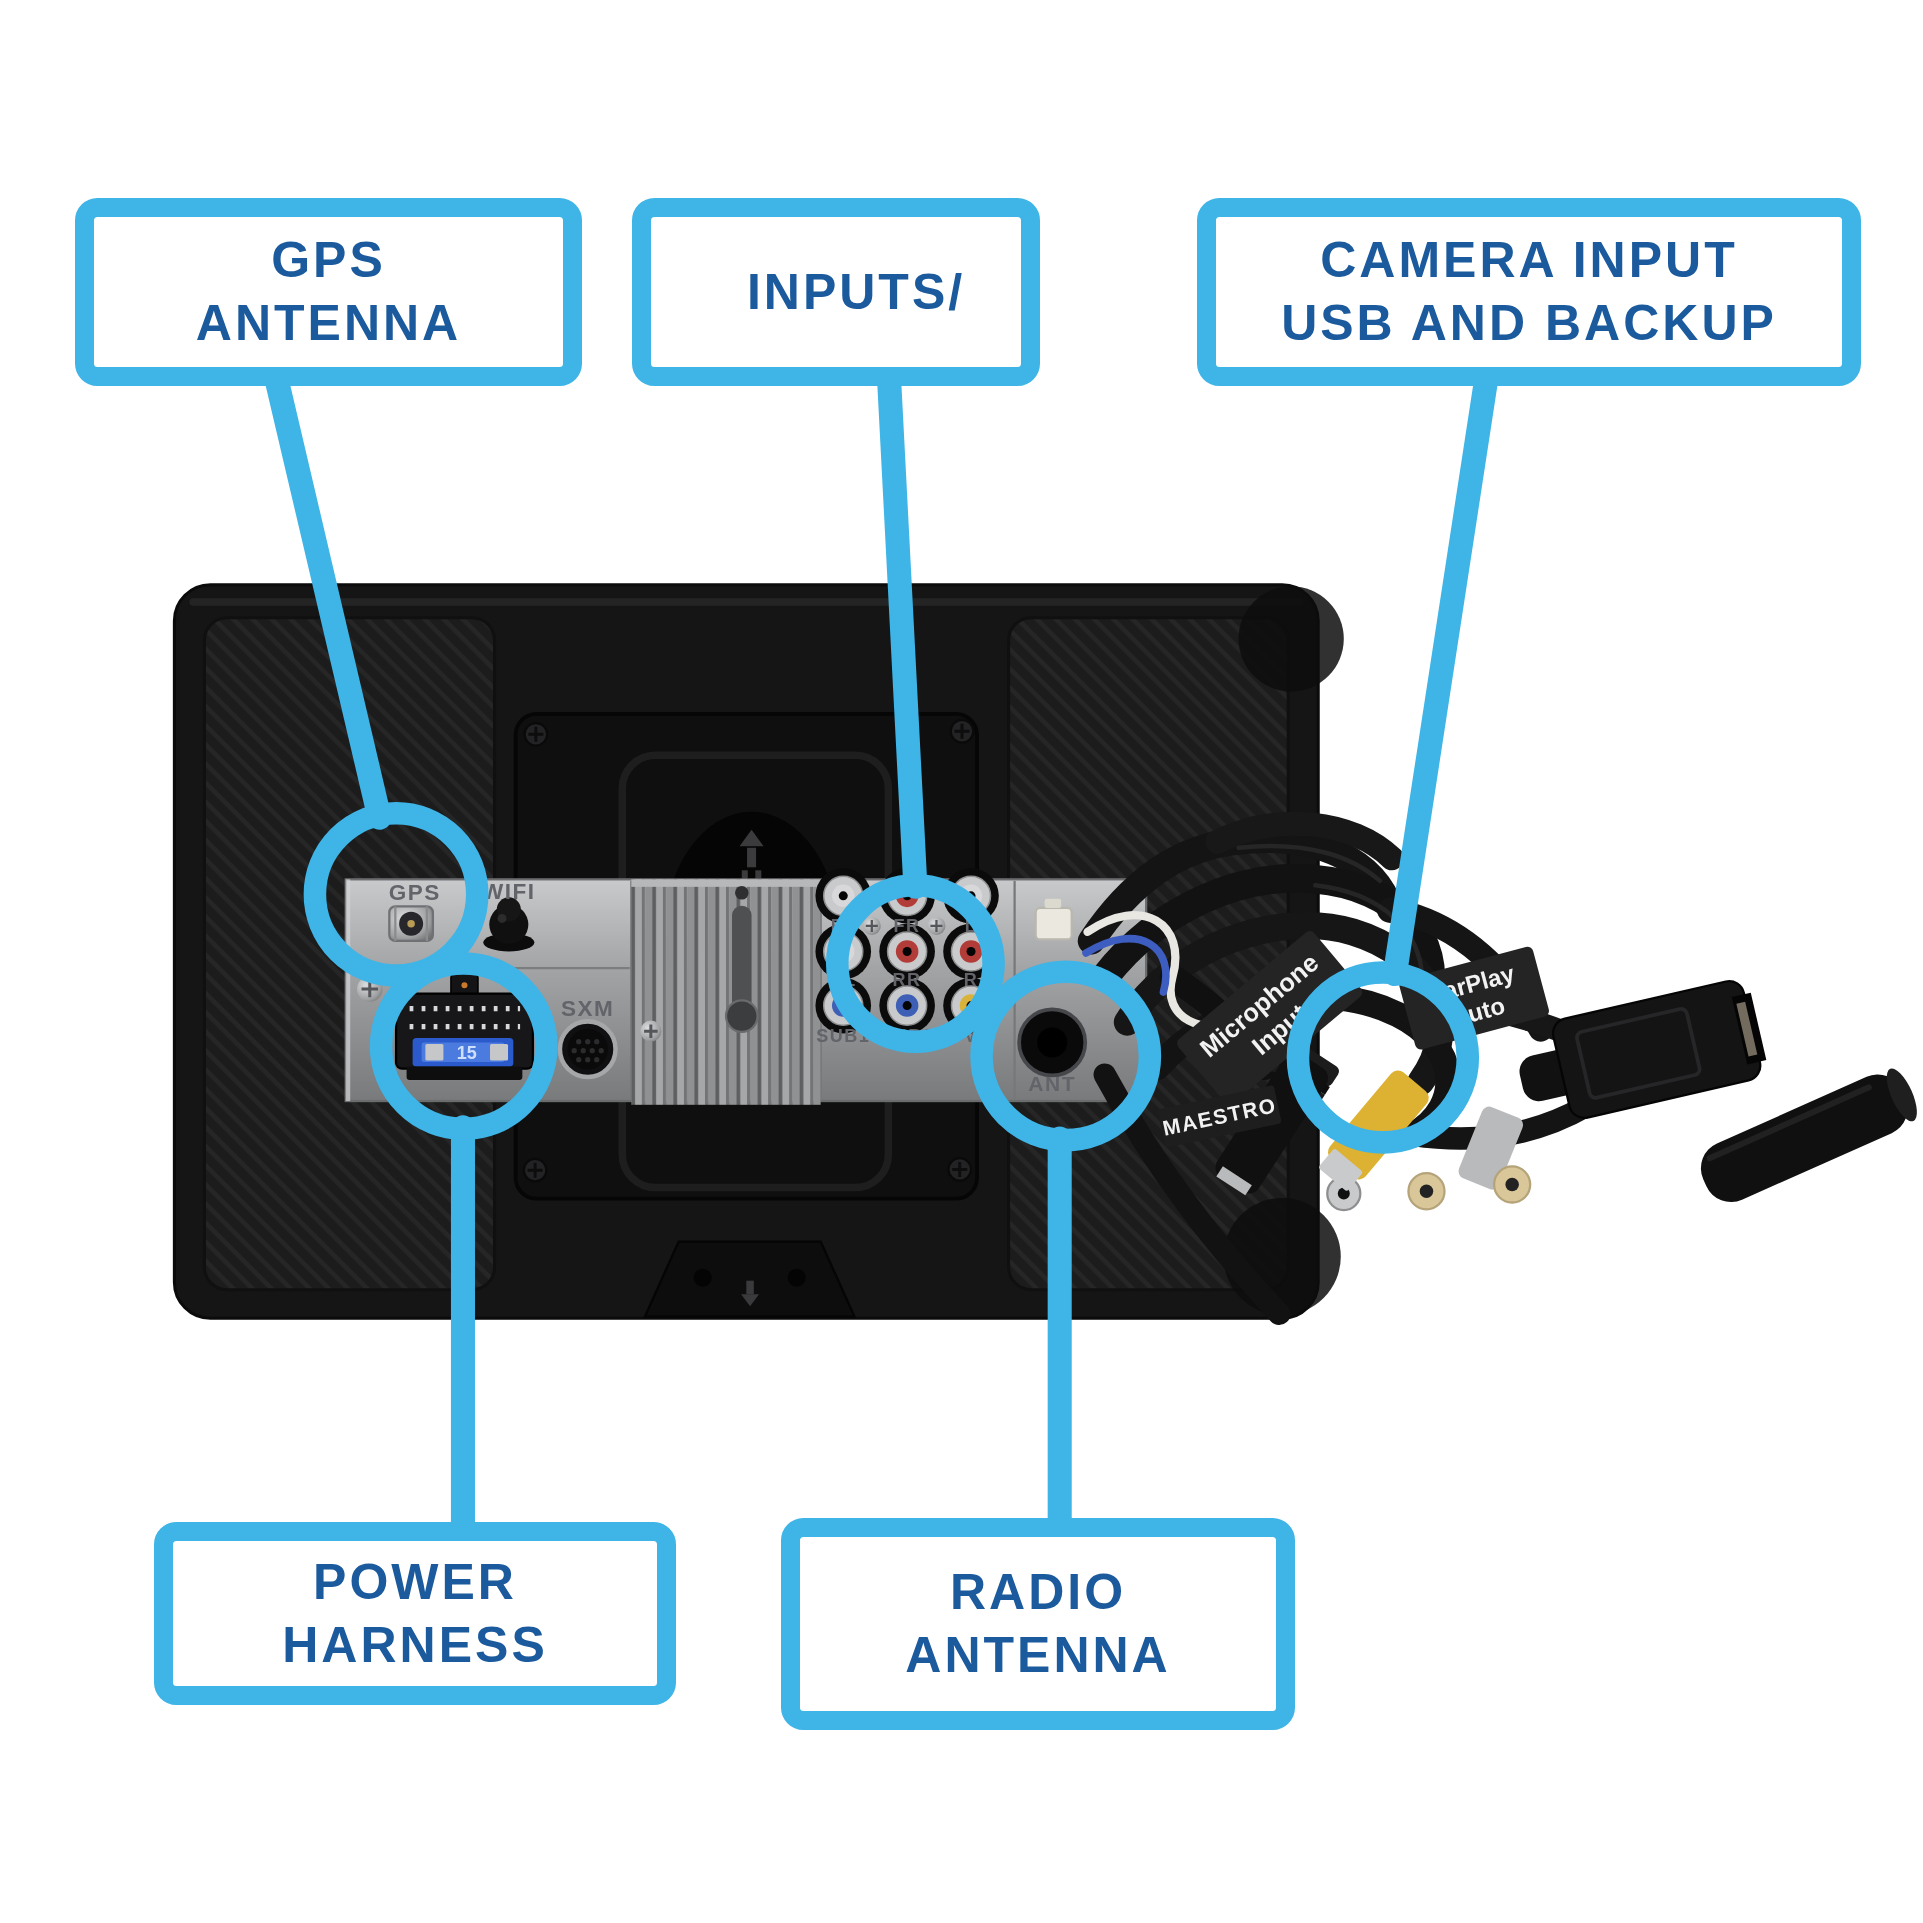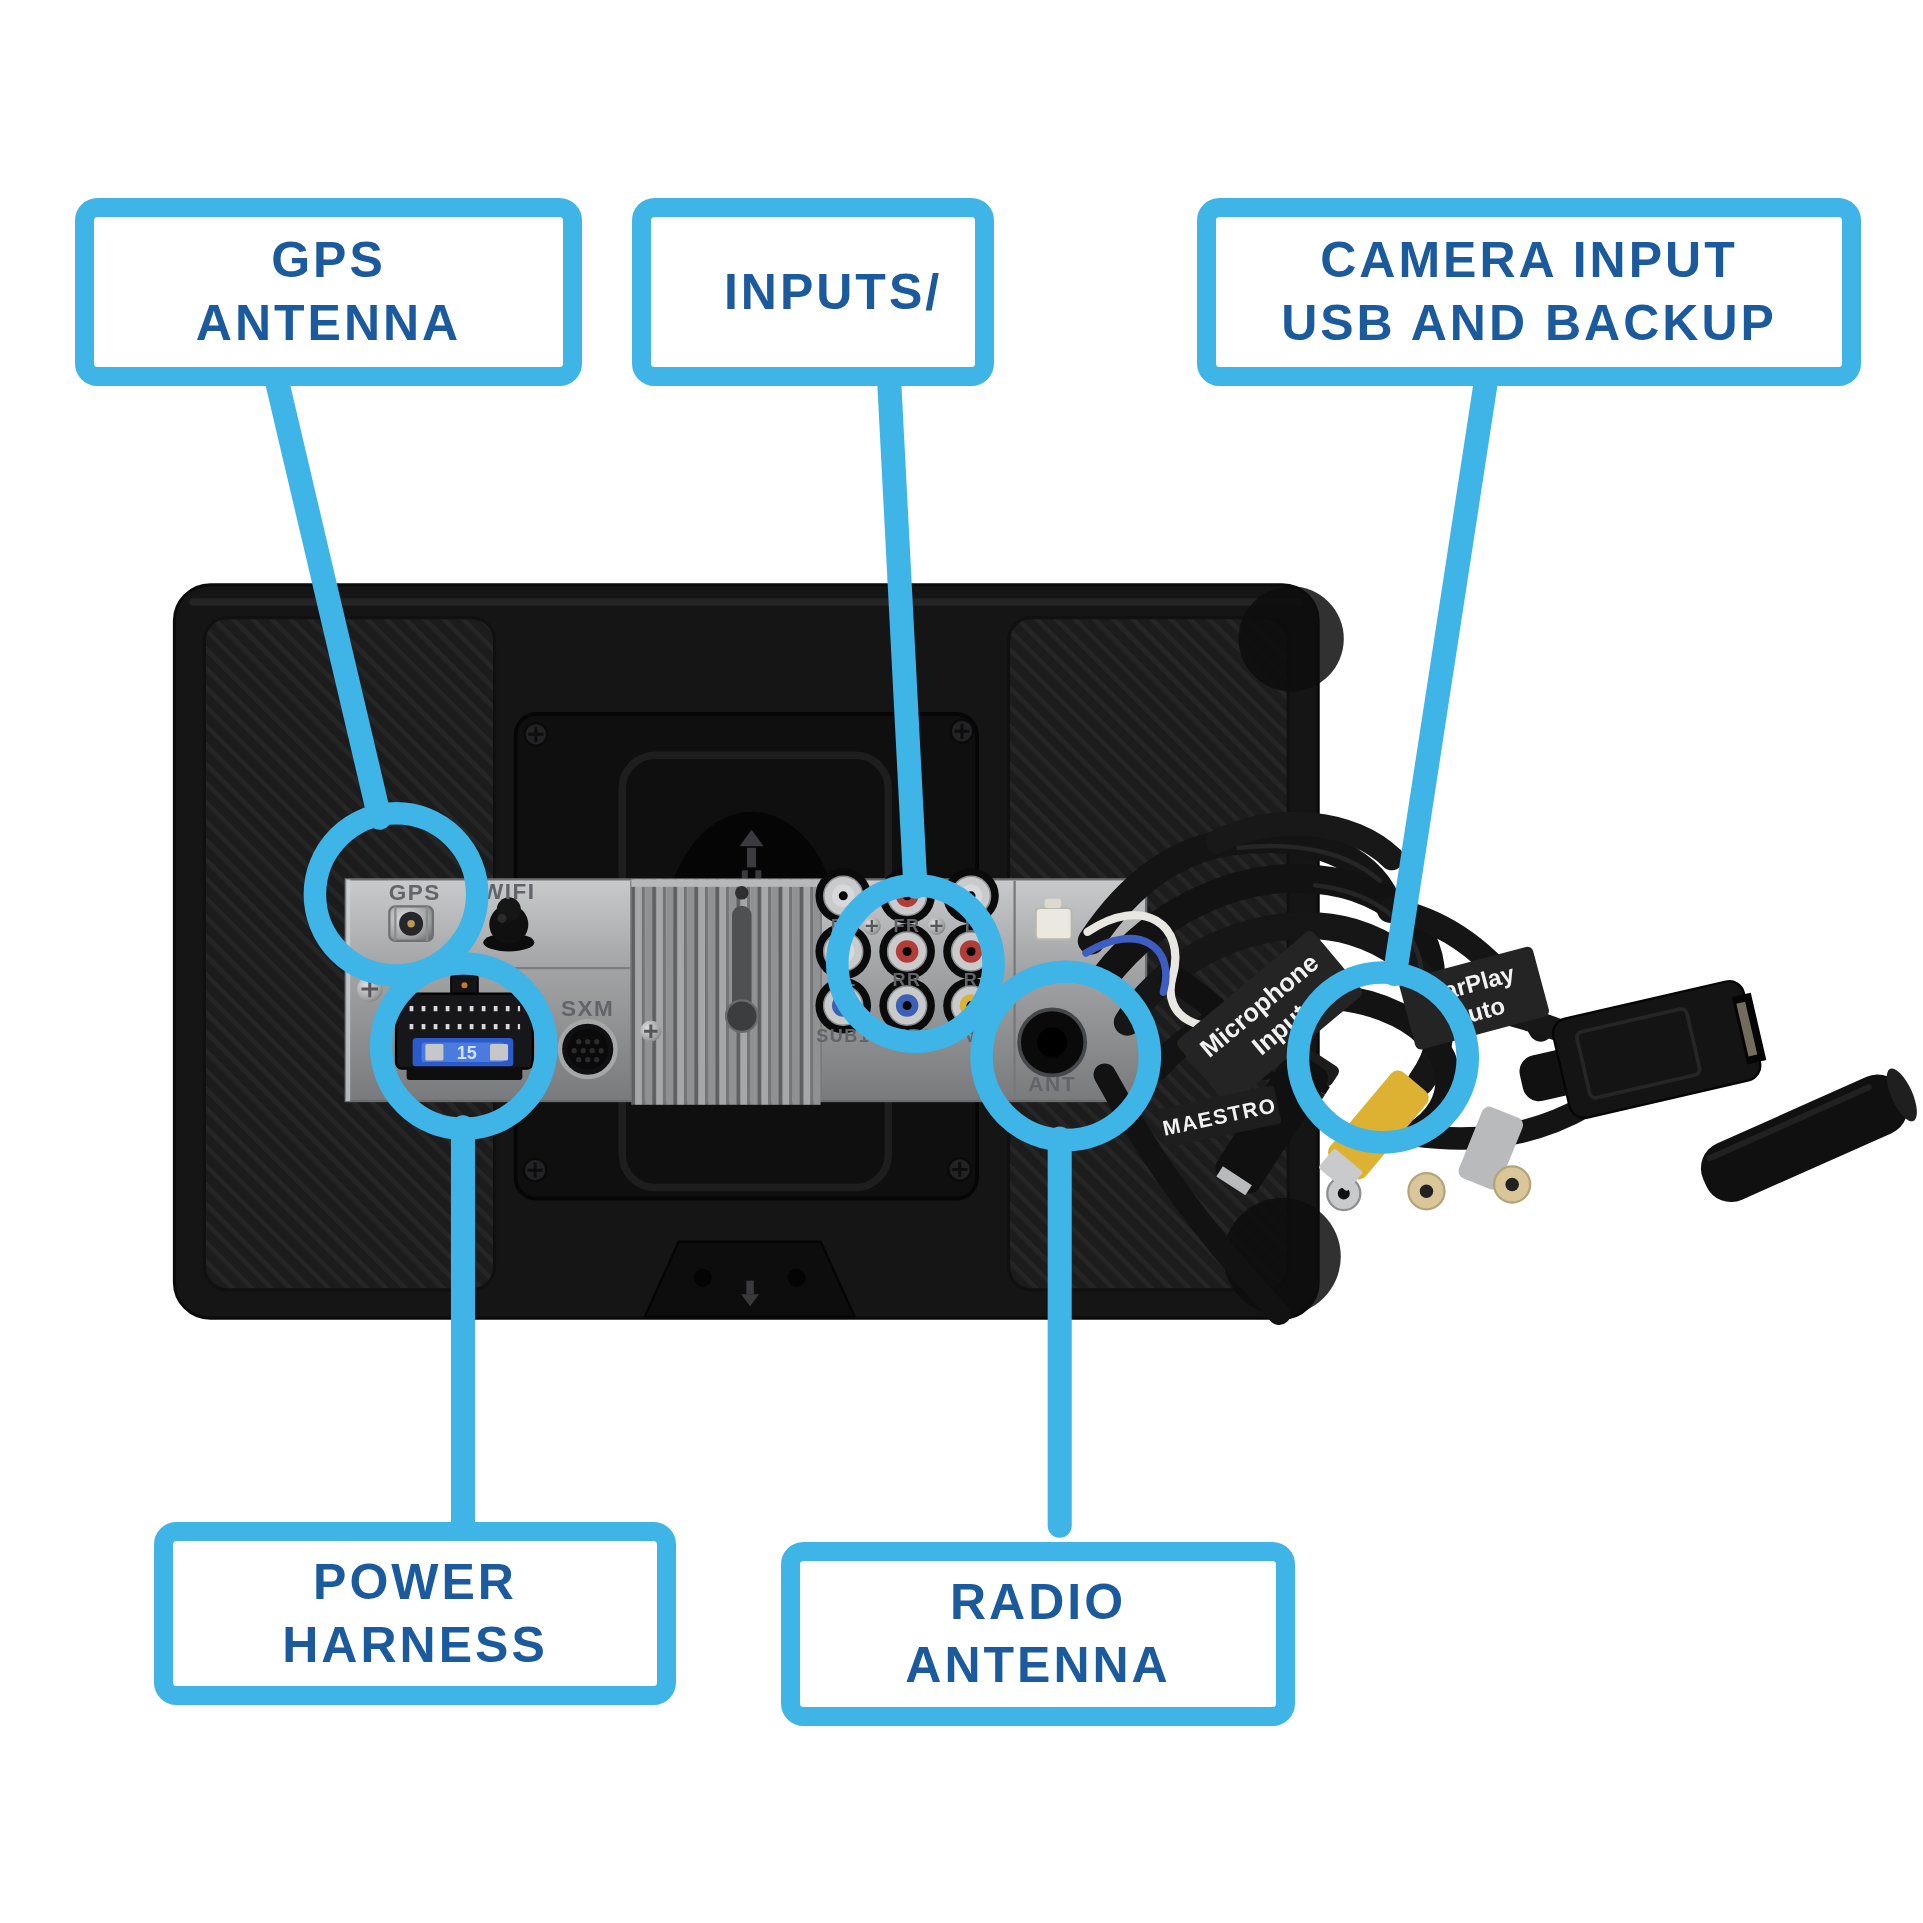--- a/index.html
+++ b/index.html
@@ -5,24 +5,24 @@
   html,body{margin:0;padding:0;background:#ffffff;width:1924px;height:1924px;overflow:hidden;
     font-family:"Liberation Sans",sans-serif;}
   #stage{position:relative;width:1924px;height:1924px;background:#fff;}
   #art{position:absolute;left:0;top:0;}
   .callout{position:absolute;box-sizing:border-box;background:#ffffff;border:19.5px solid #3eb4e7;
     border-radius:22.5px;display:flex;flex-direction:column;align-items:center;justify-content:center;
     color:#1b5a9d;font-weight:bold;font-size:50px;line-height:1.26;letter-spacing:3px;text-align:center;
     z-index:5;}
   .callout span{display:block;}
   .co-gps{left:75px;top:198px;width:507px;height:188px;}
-  .co-io{left:632px;top:198px;width:362px;height:188px;padding-left:40px;}
+  .co-io{left:632px;top:198px;width:408px;height:188px;padding-left:40px;}
   .co-usb{left:1197px;top:198px;width:664px;height:188px;}
   .co-power{left:154px;top:1522px;width:522px;height:183px;}
-  .co-radio{left:781px;top:1518px;width:514px;height:184px;margin-top:24px;}
+  .co-radio{left:781px;top:1518px;width:514px;height:212px;}
   text{font-family:"Liberation Sans",sans-serif;}
   .emboss{fill:#63646a;font-weight:bold;letter-spacing:2px;}
   .tagtxt{fill:#f2f2f2;font-weight:bold;}
 </style>
 </head>
 <body>
 
 <div id="stage">
 
 <svg id="art" width="1924" height="1924" viewBox="0 0 2560 2560">

